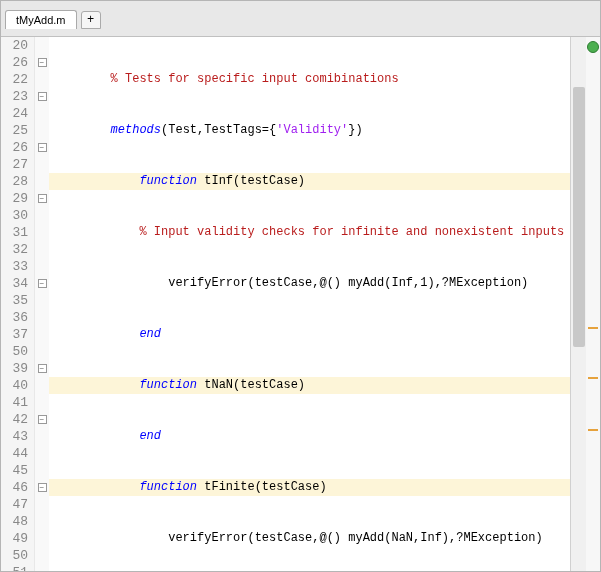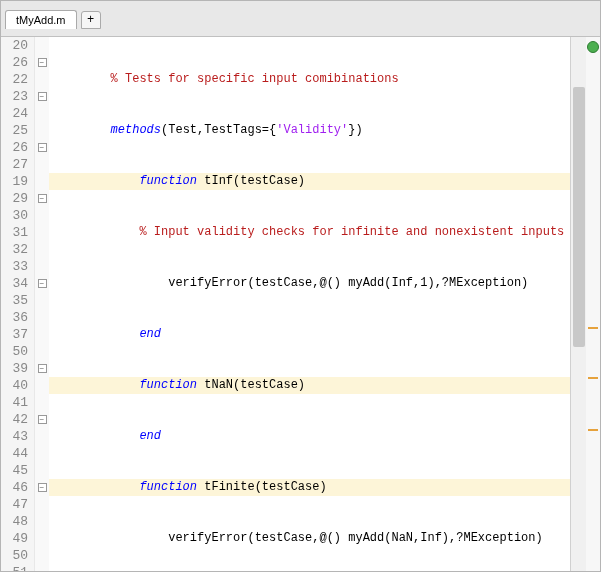--- a/index.html
+++ b/index.html
@@ -159,21 +159,21 @@
   <div class="editor-body">
     <div class="gutter" id="gutter">
         <div class="row">20</div>
         <div class="row">26</div>
         <div class="row">22</div>
         <div class="row">23</div>
         <div class="row">24</div>
         <div class="row">25</div>
         <div class="row">26</div>
         <div class="row">27</div>
-        <div class="row">19</div>
+        <div class="row">28</div>
         <div class="row">29</div>
         <div class="row">30</div>
         <div class="row">31</div>
         <div class="row">32</div>
         <div class="row">33</div>
         <div class="row">34</div>
         <div class="row">35</div>
         <div class="row">36</div>
         <div class="row">37</div>
         <div class="row">50</div>

